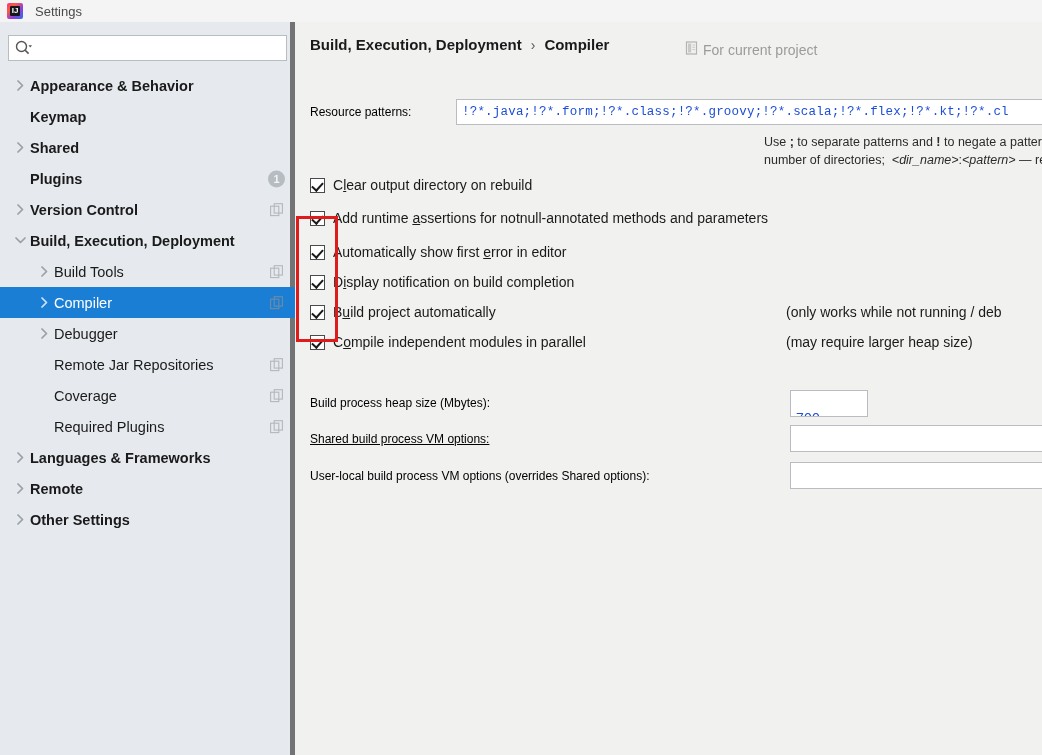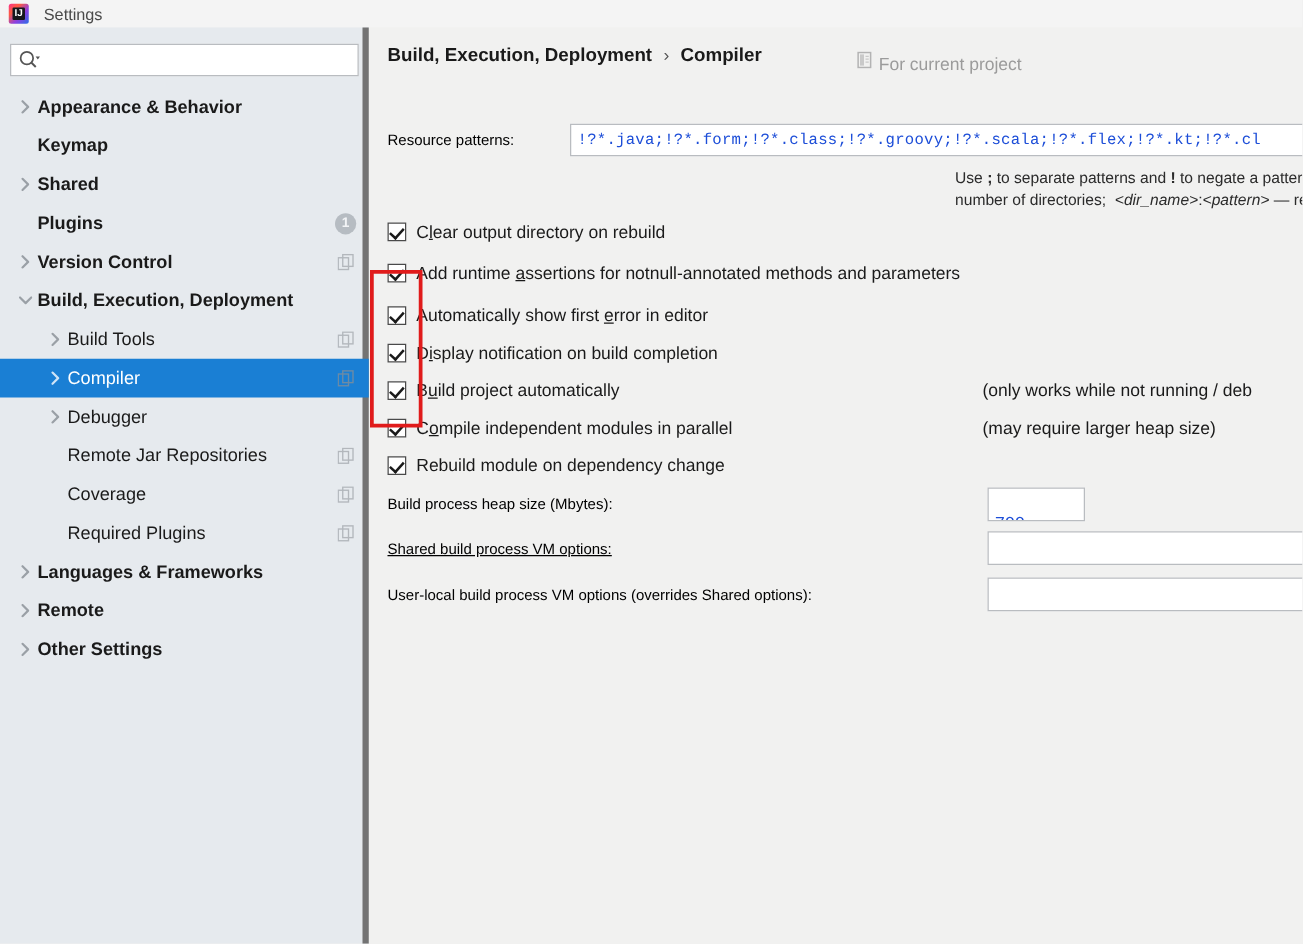--- a/index.html
+++ b/index.html
@@ -326,24 +326,20 @@
       <span class="cb-label">D<u>i</u>splay notification on build completion</span>
     </div>
     <div class="checkrow" style="left:14px; top:282px;">
       <span class="cbox checked"></span>
       <span class="cb-label">B<u>u</u>ild project automatically</span>
     </div>
     <div class="checkrow" style="left:14px; top:312px;">
       <span class="cbox checked"></span>
       <span class="cb-label">C<u>o</u>mpile independent modules in parallel</span>
     </div>
-    <div class="checkrow" style="left:14px; top:342px;">
-      <span class="cbox checked"></span>
-      <span class="cb-label">Rebuild module on dependency change</span>
-    </div>
 
     <div class="hinttext" style="left:490px; top:282px;">(only works while not running / deb</div>
     <div class="hinttext" style="left:490px; top:312px;">(may require larger heap size)</div>
 
     <div class="row-label" style="left:14px; top:374px;">Build process heap size (Mbytes):</div>
     <div class="textfield tf-plain" style="left:494px; top:368px; width:78px; height:27px;">
       <span class="tf-text">700</span>
     </div>
 
     <div class="row-label" style="left:14px; top:410px;text-decoration:underline;">Shared build process VM options:</div>

